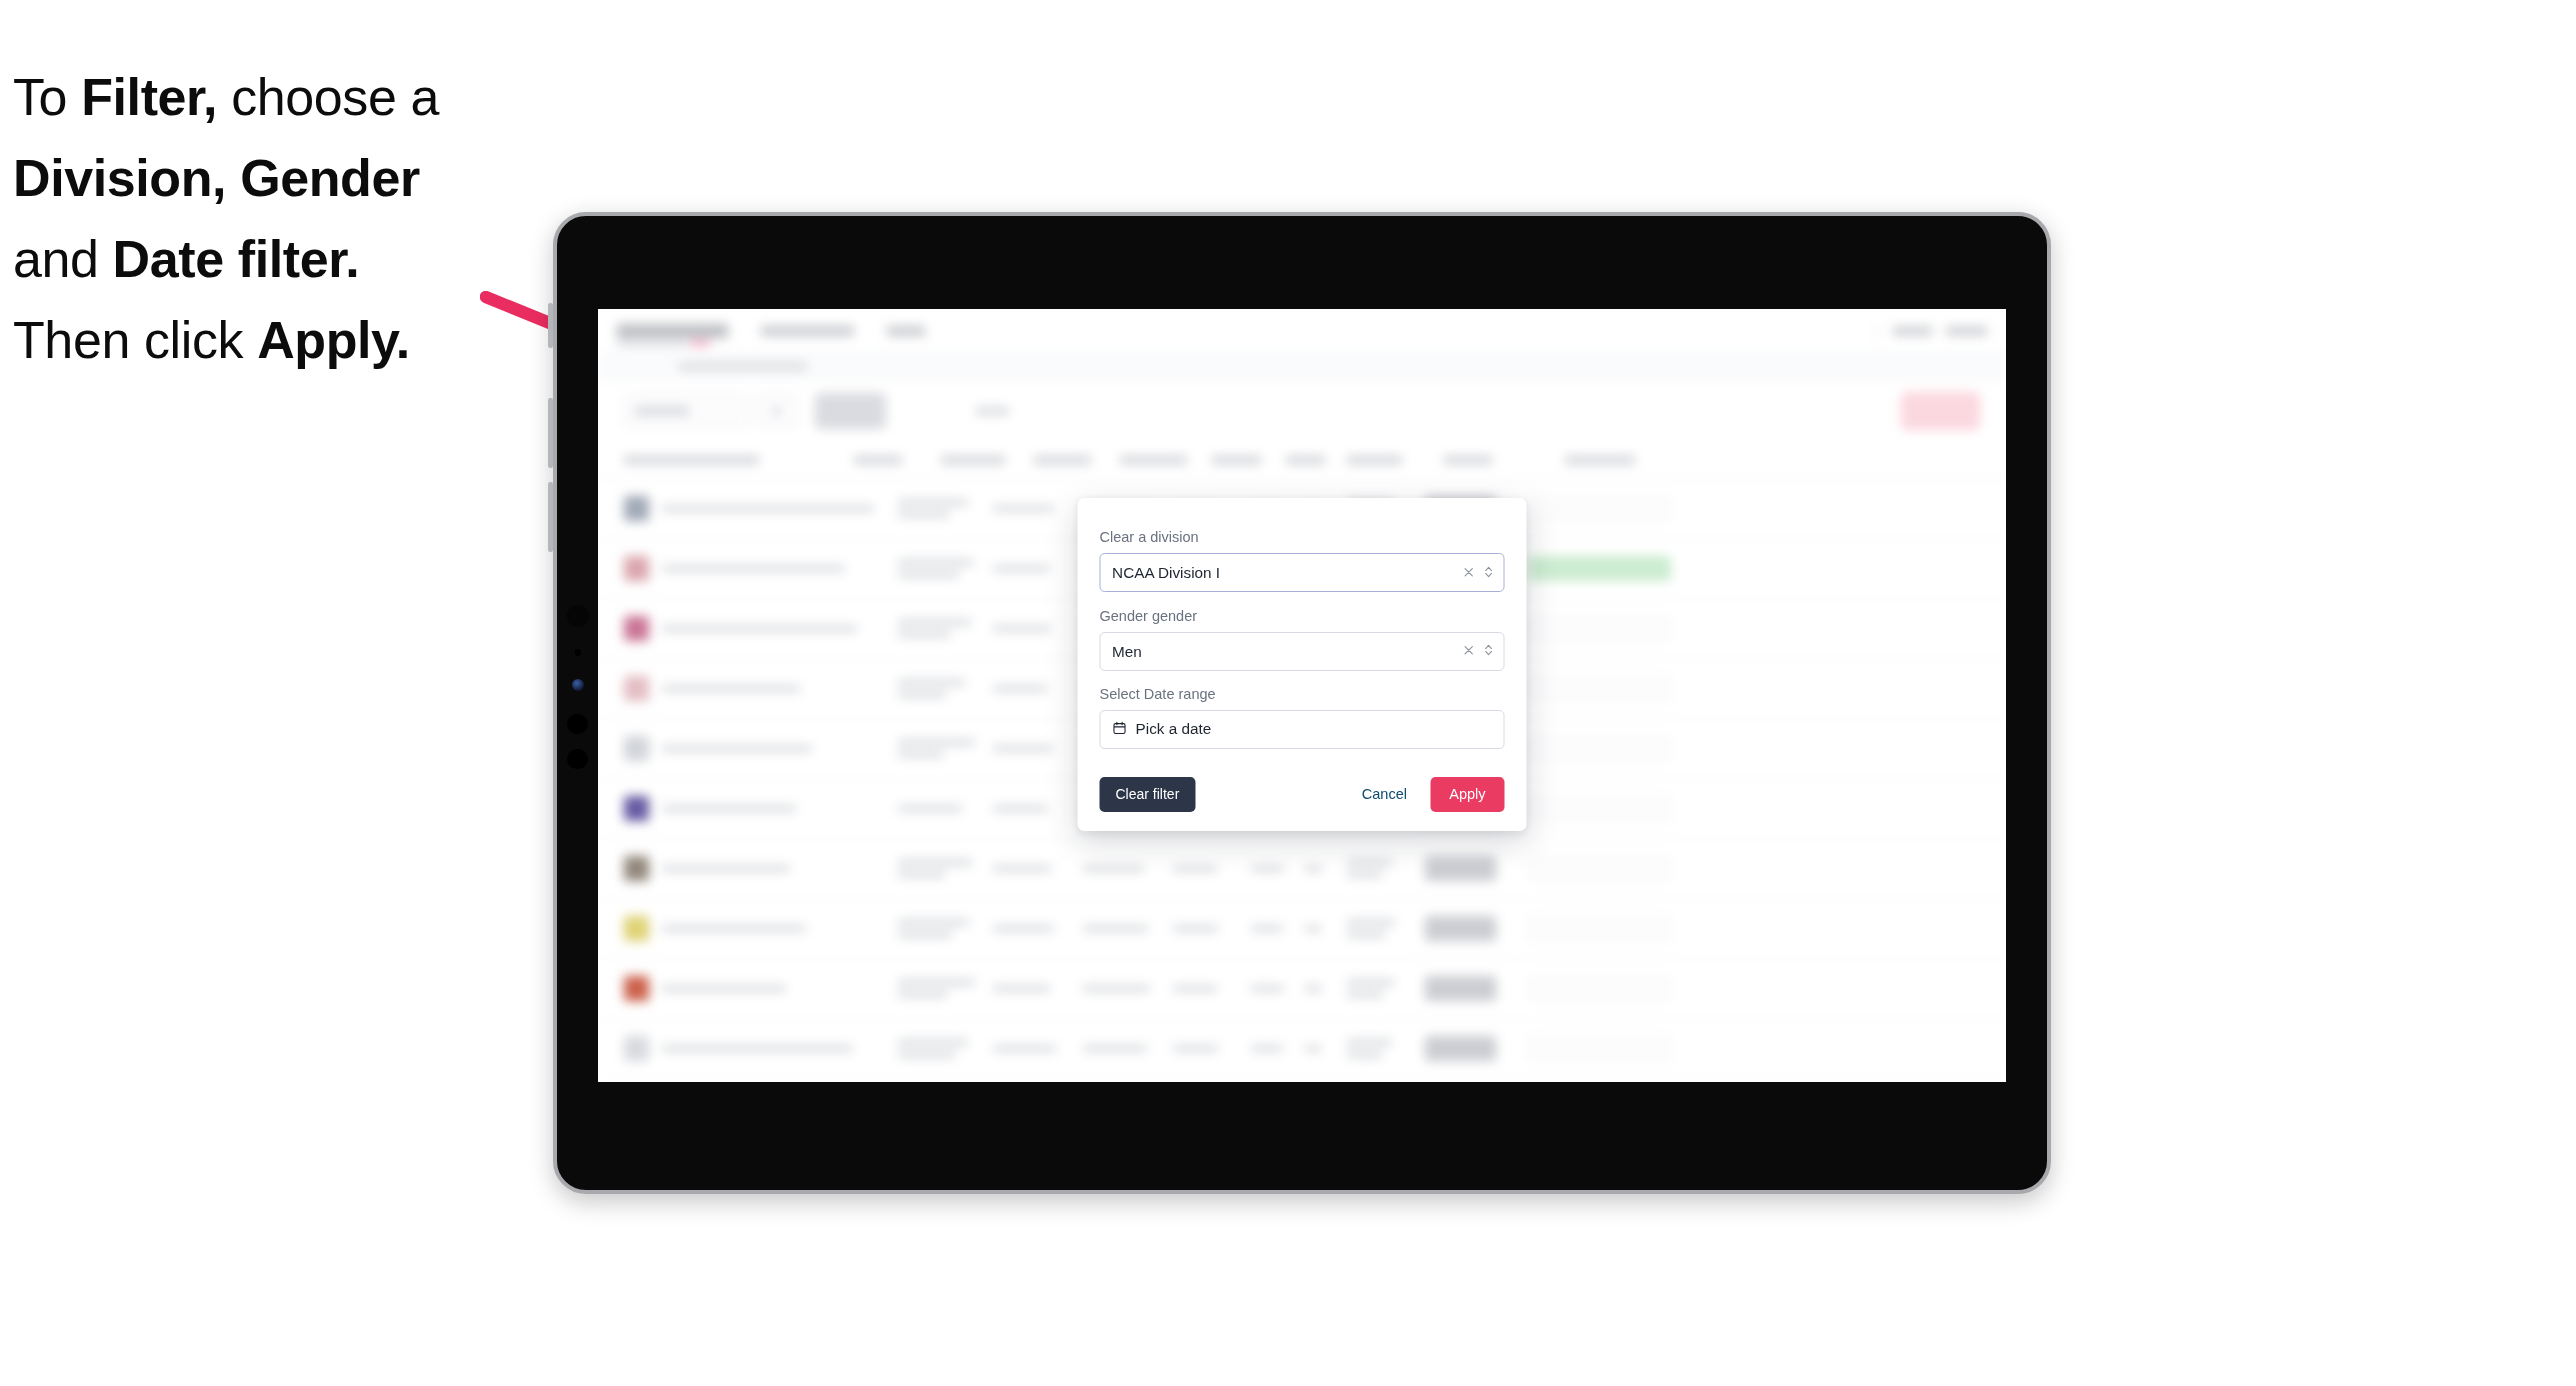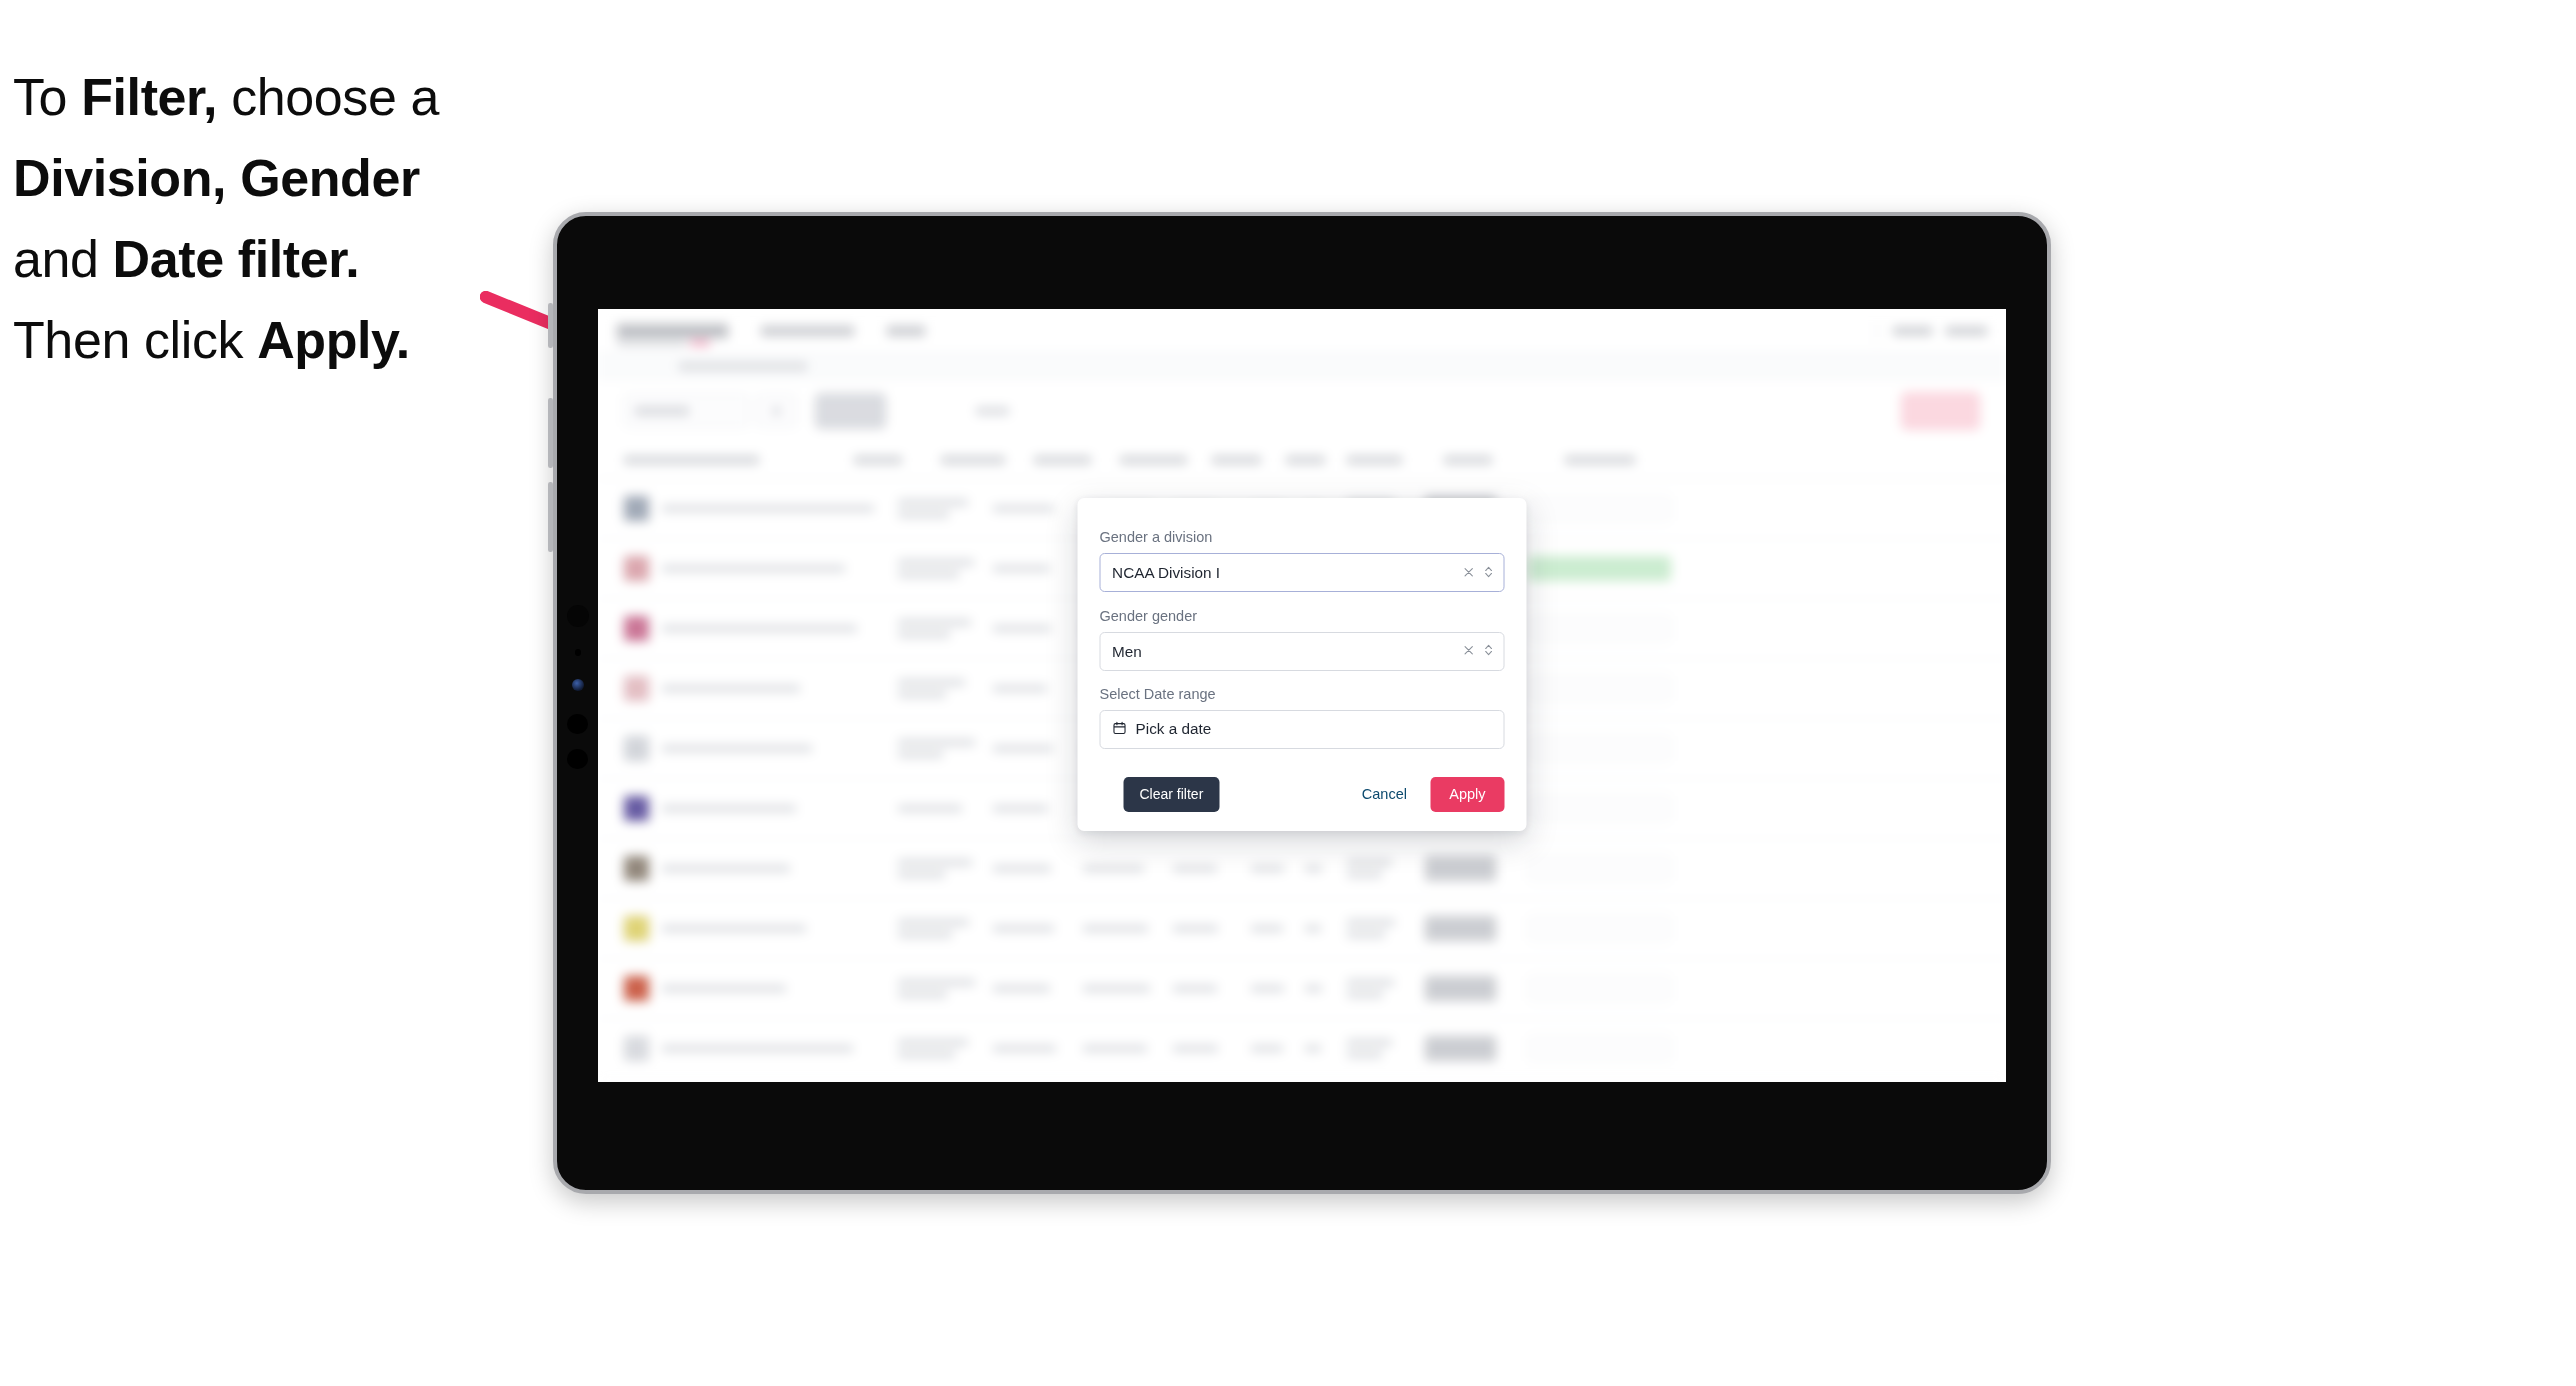--- a/index.html
+++ b/index.html
@@ -323,21 +323,20 @@
   }
   #clear-filter-button {
     background: #2c3648;
     color: #ffffff;
     font-size: 14px;
     border: none;
     border-radius: 5.1px;
     padding: 9.5px 16px;
     cursor: pointer;
     font-family: "Liberation Sans", sans-serif;
-    margin-left: 24px;
   }
   #modal-footer-right {
     margin-left: auto;
     display: flex;
     align-items: center;
     gap: 20.4px;
   }
   #cancel-button {
     background: transparent;
     border: none;
@@ -756,21 +755,21 @@
           </div>
 
         </div>
       </div>
 
       <div id="modal-backdrop">
         <div id="filter-modal">
 
 
           <div class="field-group">
-            <div class="field-label">Gender a division</div>
+            <div class="field-label">Clear a division</div>
             <div class="select-control is-focused">
               <span class="select-value">NCAA Division I</span>
               <span class="select-adornments">
                 <span>
                   <svg width="12.4" height="12.4" viewBox="0 0 17 17">
                     <path d="M3.5 3.5 L13.5 13.5 M13.5 3.5 L3.5 13.5" stroke="#8a9099" stroke-width="1.5" stroke-linecap="round" fill="none"></path>
                   </svg>
                 </span>
                 <span>
                   <svg width="10.2" height="14" viewBox="0 0 14 19">

